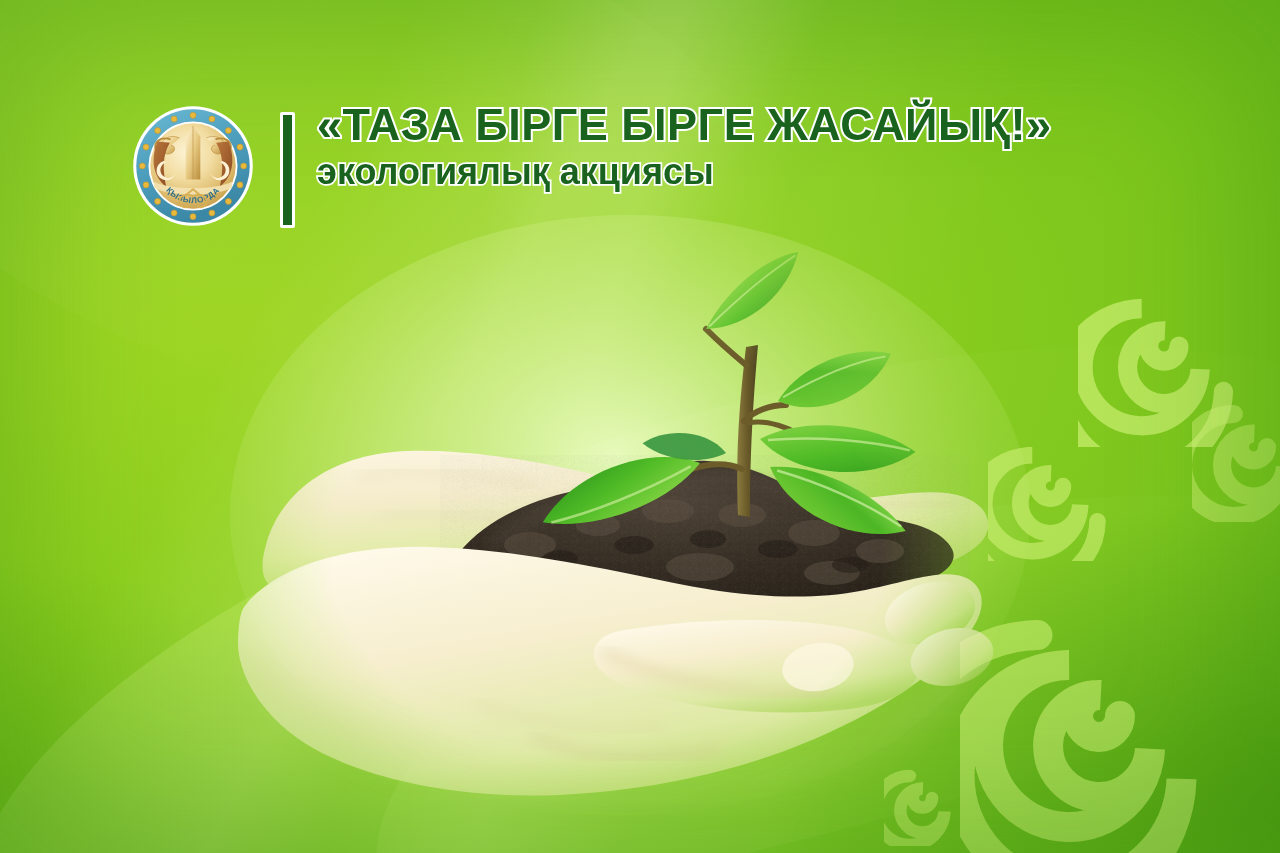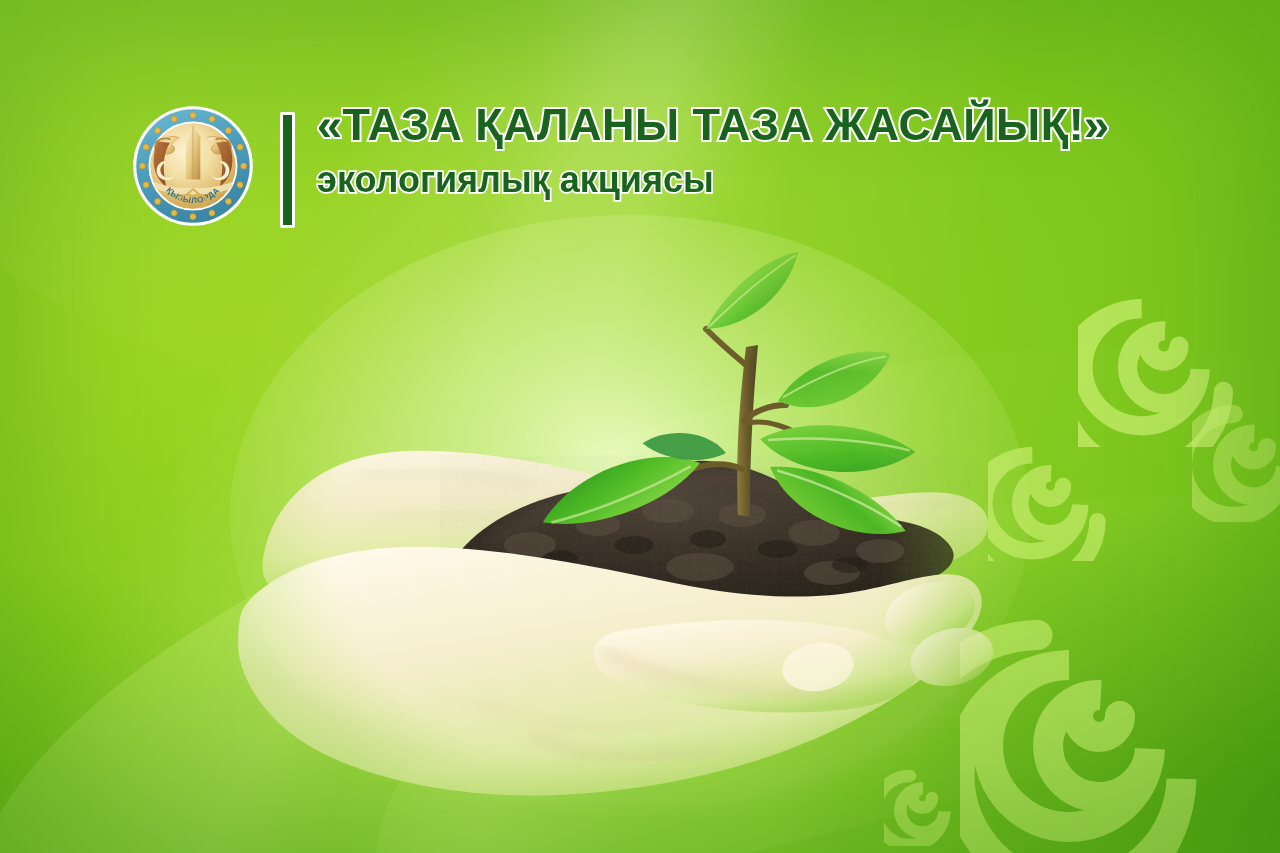--- a/index.html
+++ b/index.html
@@ -110,21 +110,21 @@
     -webkit-text-stroke:4px #ffffff;
     paint-order:stroke fill;
     text-shadow:
        0 0 1px #ffffff,
        1px 1px 0 rgba(255,255,255,0.9);
   }
   .title-sub{
     font-size:36px;
     font-weight:bold;
     line-height:1.05;
-    margin-top:12px;
+    margin-top:4px;
     color:#19631f;
     white-space:nowrap;
     -webkit-text-stroke:3.4px #ffffff;
     paint-order:stroke fill;
     text-shadow:0 0 1px #ffffff;
   }
 </style>
 </head>
 <body>
 
@@ -467,18 +467,18 @@
         </text>
 
         <path d="M100 150 c-10 -6 -22 -2 -22 8 c0 8 8 12 14 8 M100 150 c10 -6 22 -2 22 8 c0 8 -8 12 -14 8" fill="none" stroke="#d8b055" stroke-width="3" stroke-linecap="round"></path>
         <path d="M88 148 l12 -10 l12 10" fill="none" stroke="#d8b055" stroke-width="3" stroke-linecap="round" stroke-linejoin="round"></path>
       </svg>
     </div>
 
     <div class="divider-bar"></div>
 
     <div class="titles">
-      <div class="title-main">«ТАЗА ҚАЛАНЫ ТАЗА ЖАСАЙЫҚ!»</div>
+      <div class="title-main">«ТАЗА БІРГЕ БІРГЕ ЖАСАЙЫҚ!»</div>
       <div class="title-sub">экологиялық акциясы</div>
     </div>
   </div>
 
 </div>
 
 </body></html>

